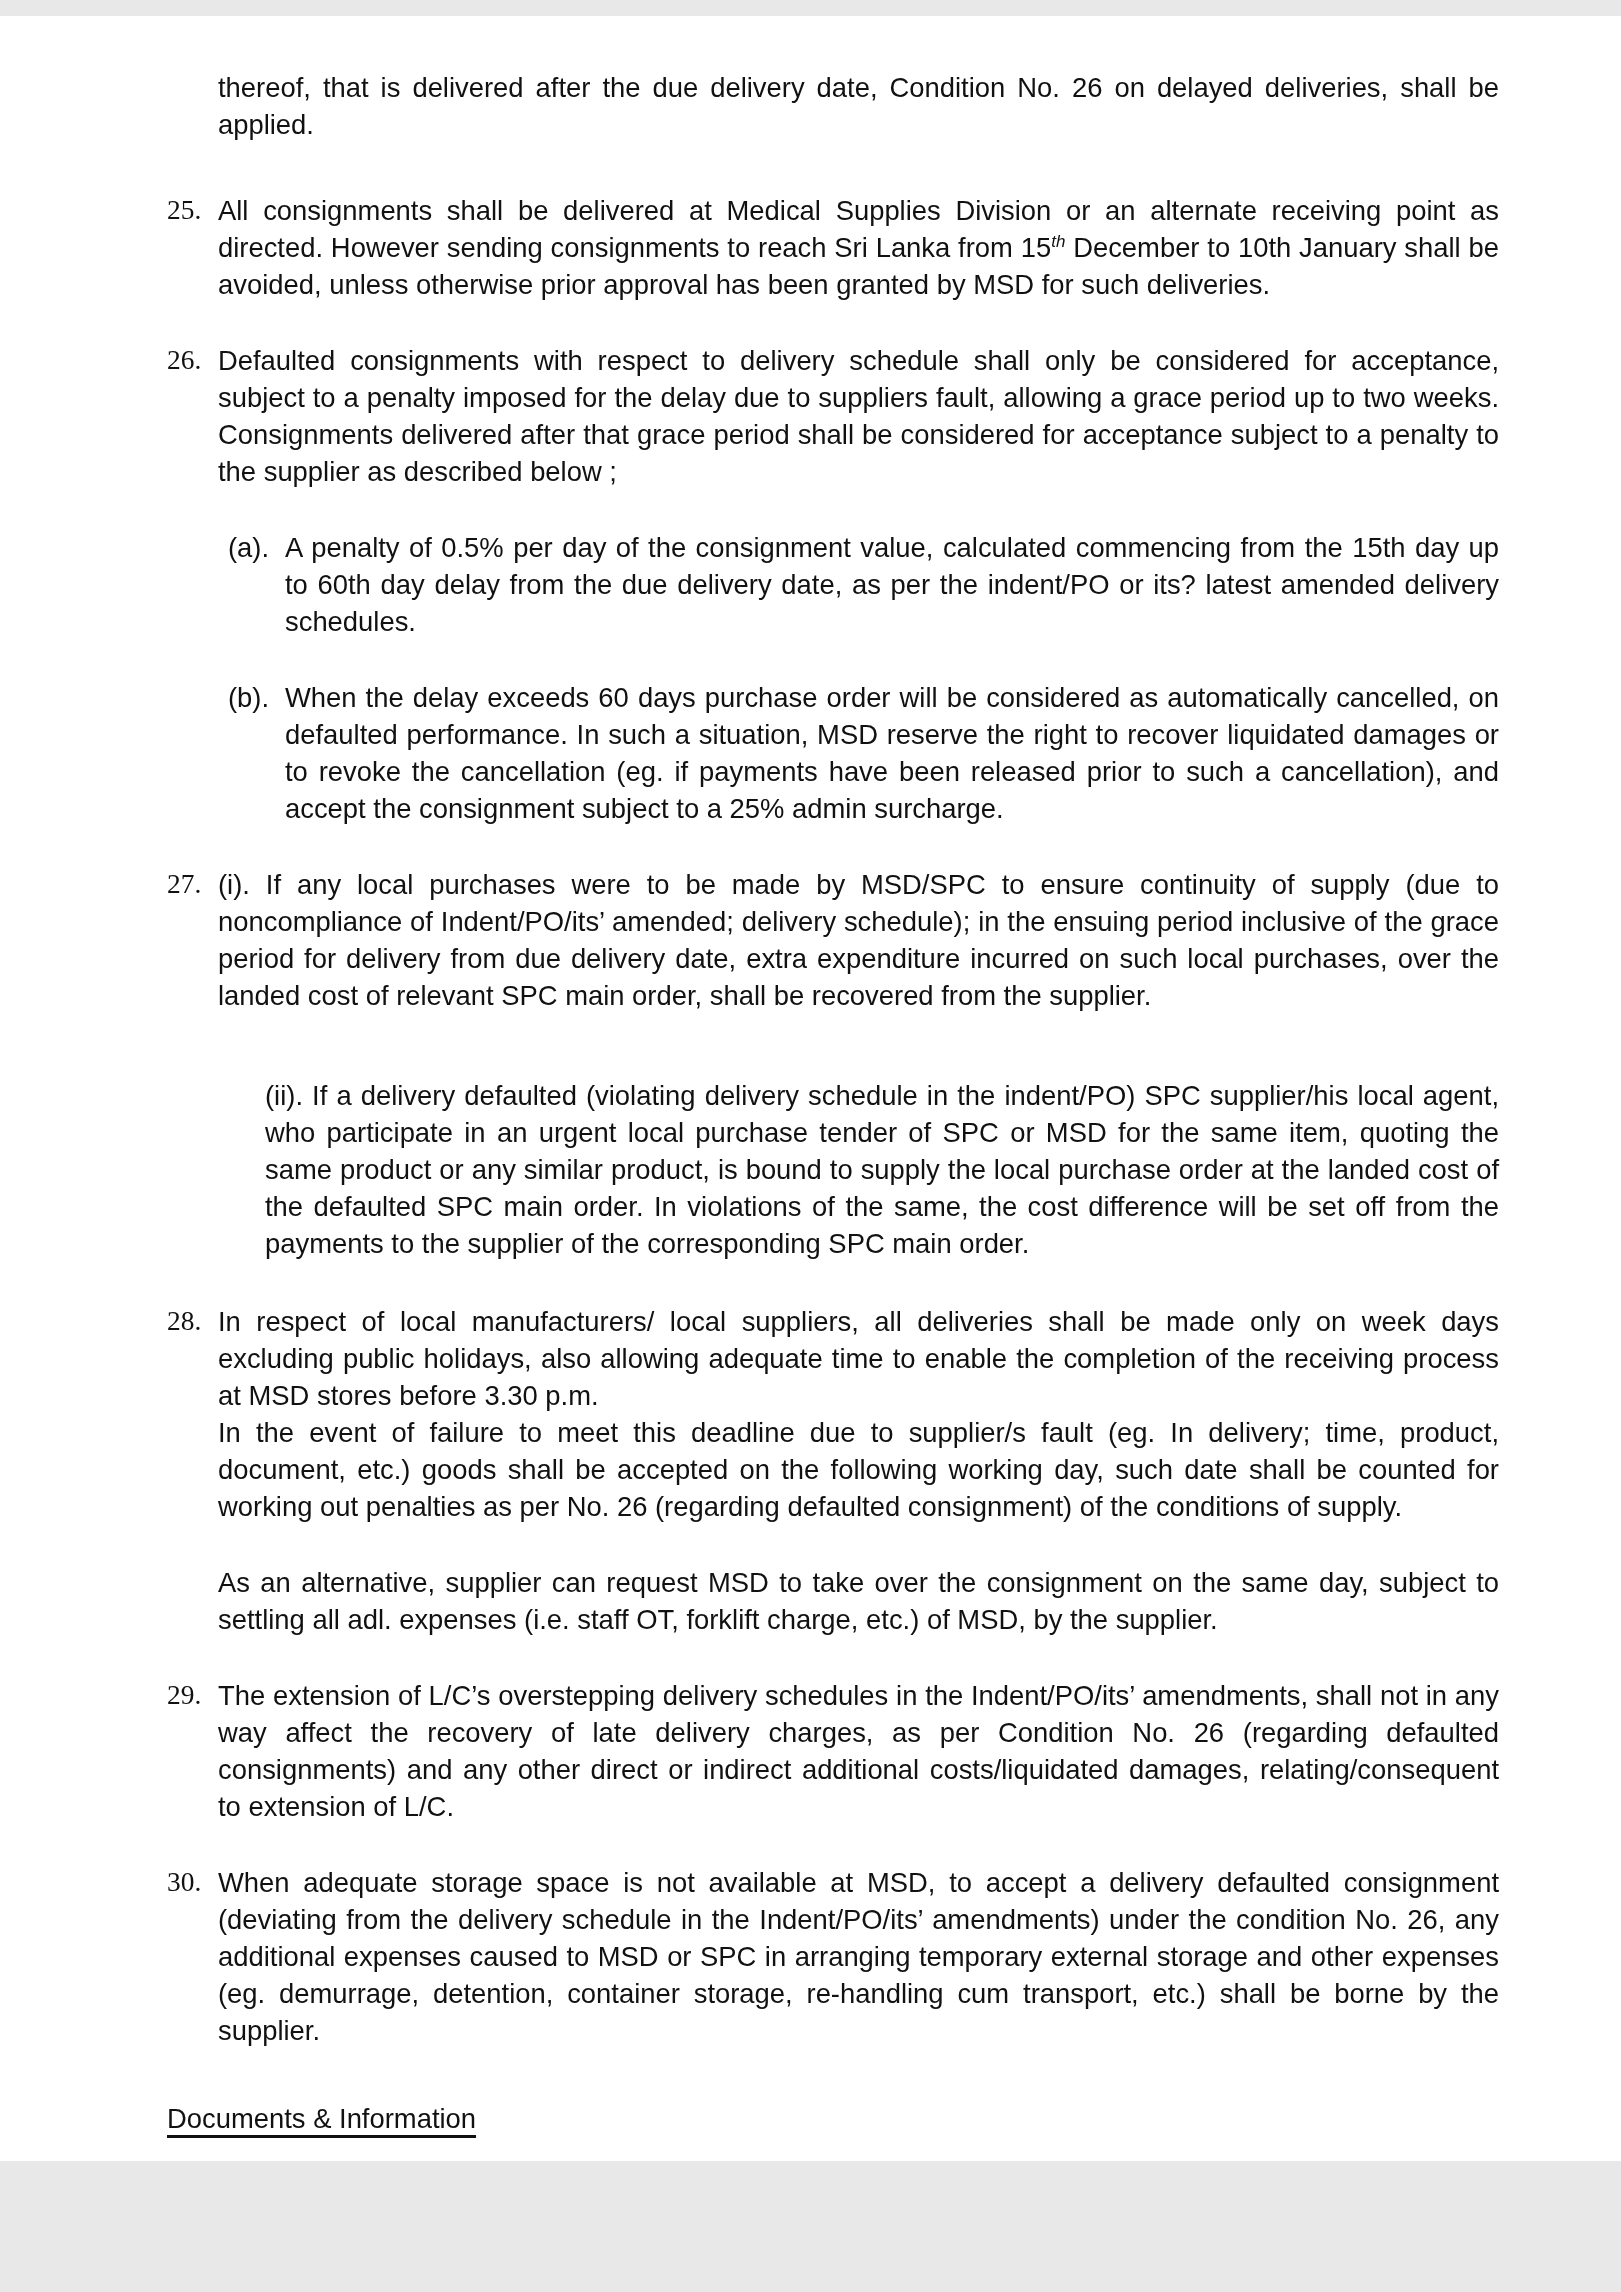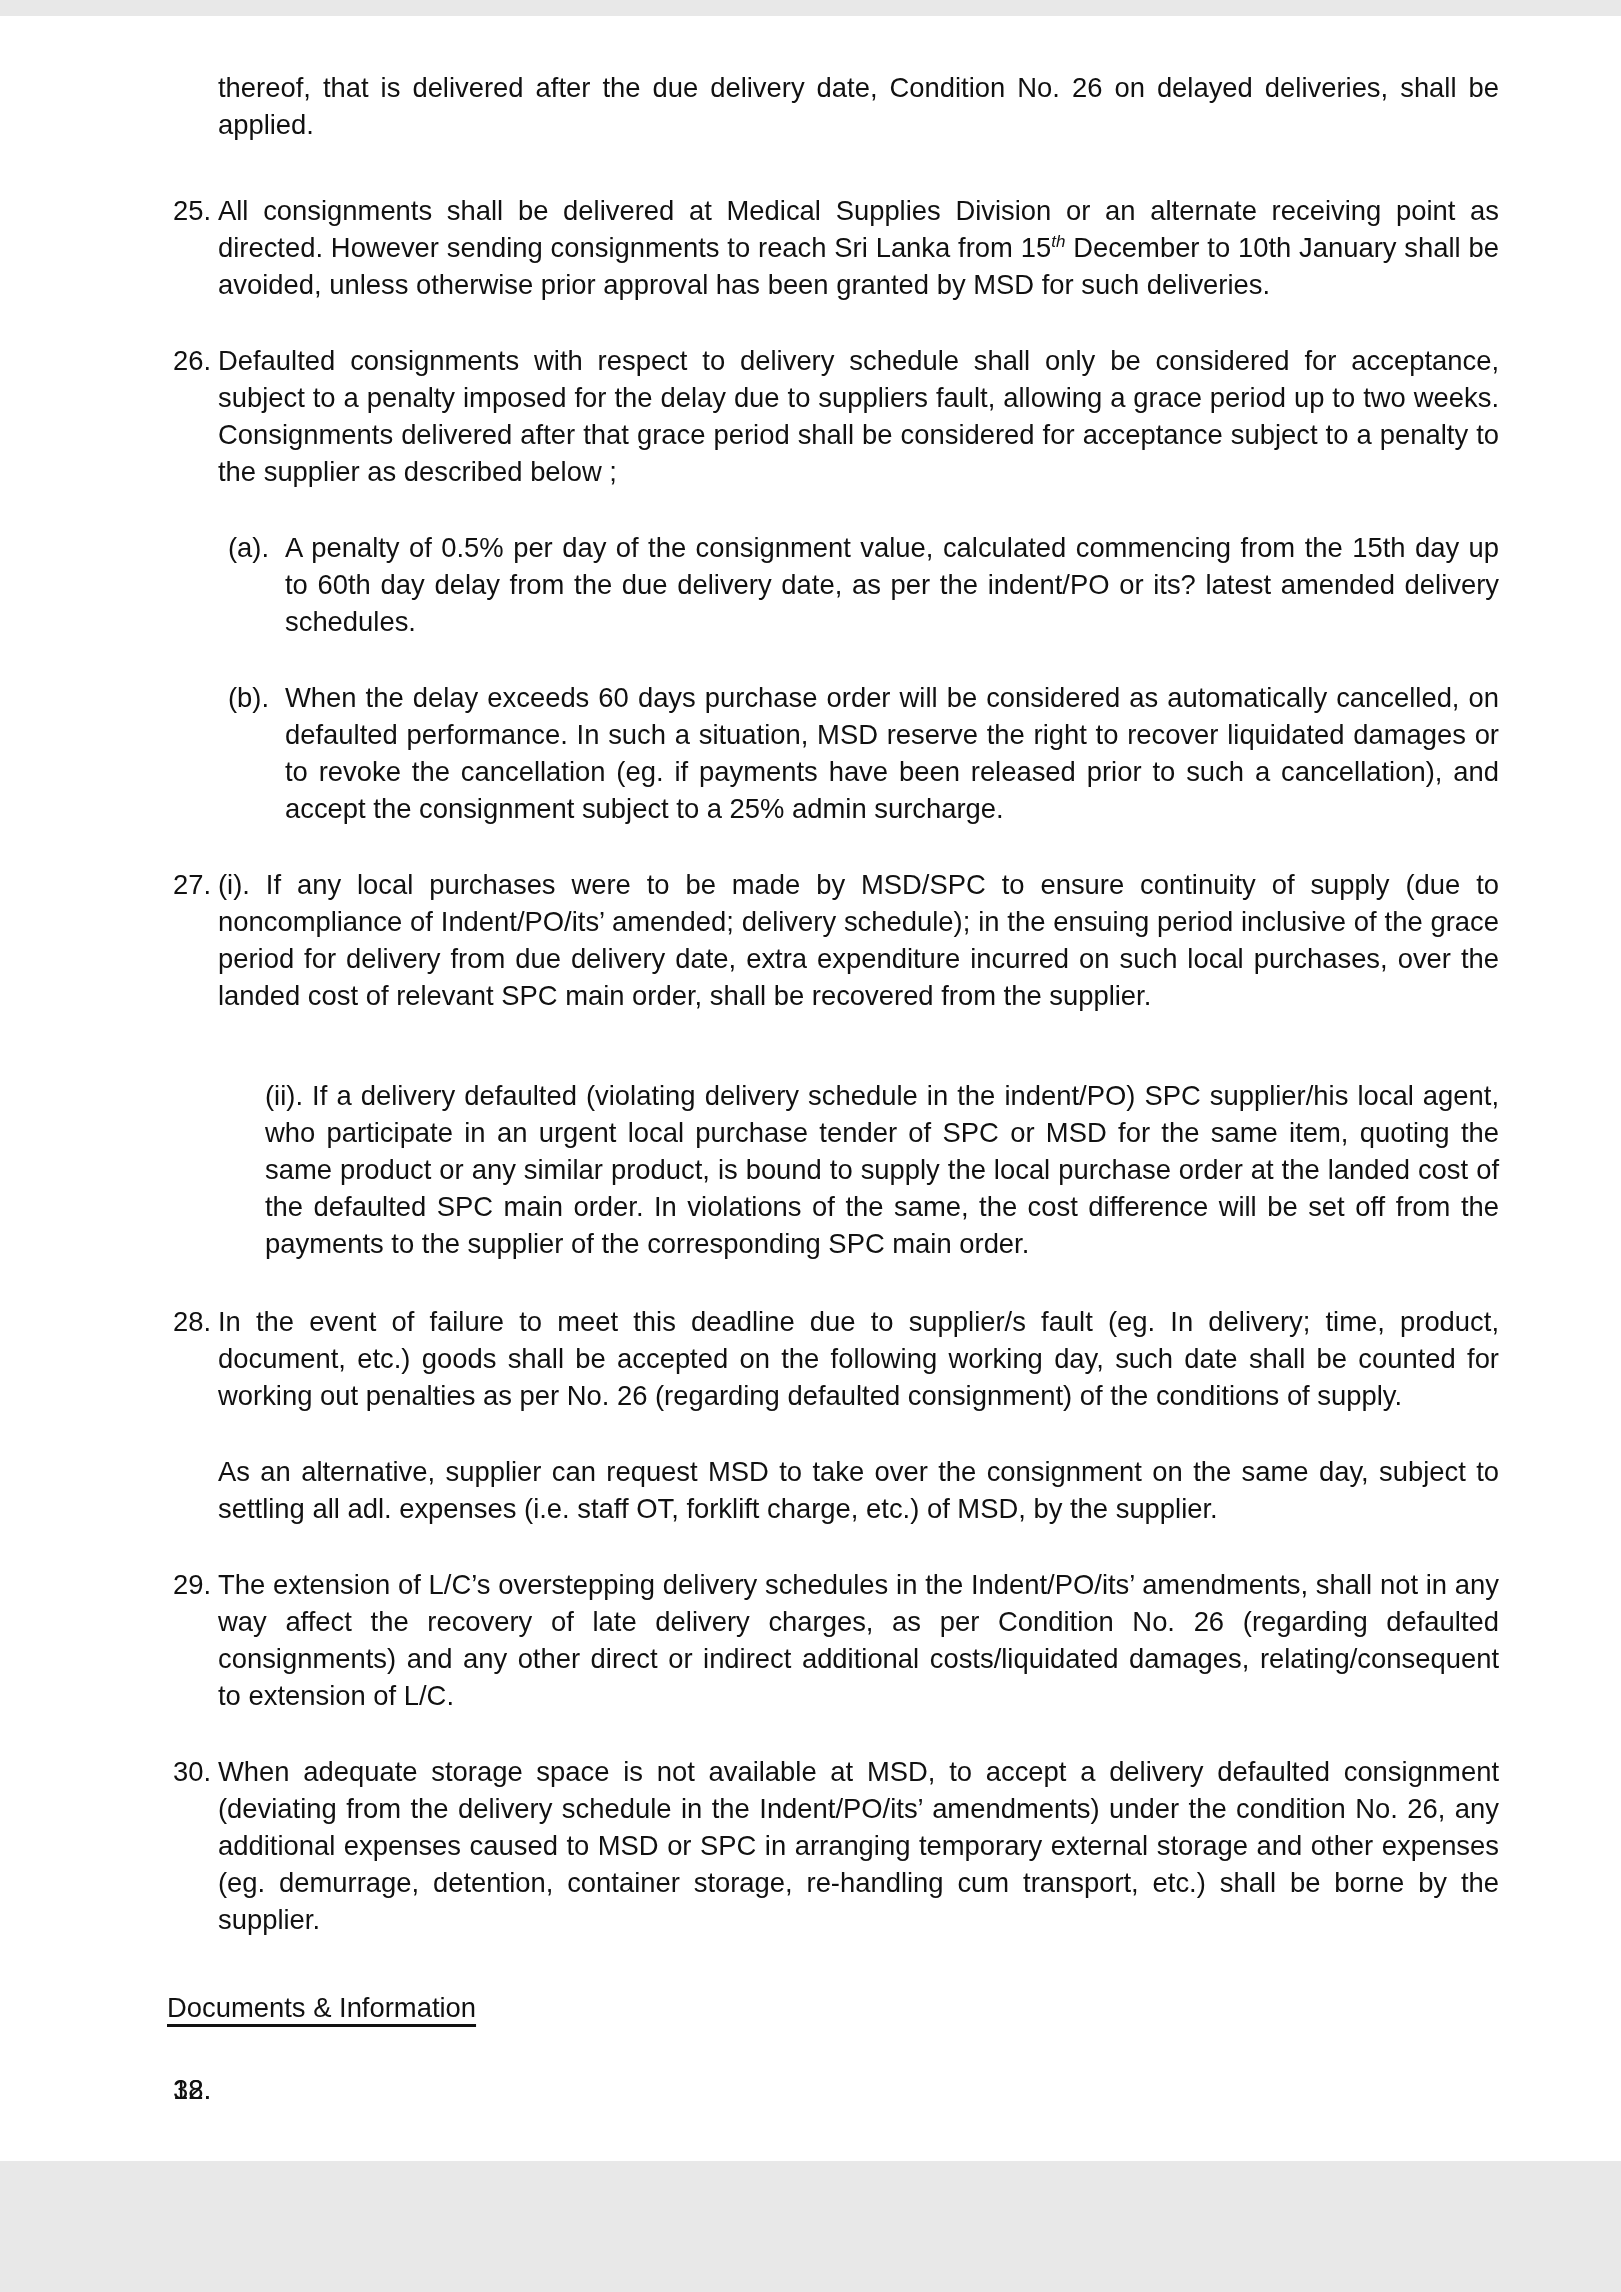--- a/index.html
+++ b/index.html
@@ -26,23 +26,24 @@
     margin-bottom:49px;
   }
   .item{
     position:relative;
     padding-left:51px;
     text-align:justify;
     margin:0 0 39px 0;
   }
   .item .num{
     position:absolute;
-    left:6px;
+    left:0;
     top:0;
     white-space:nowrap;
+    font-family:Liberation Serif, serif;
   }
   .sub-item{
     position:relative;
     margin-left:61px;
     padding-left:57px;
     text-align:justify;
     margin-bottom:39px;
   }
   .sub-item .sublabel{
     position:absolute;
@@ -107,20 +108,21 @@
 
   <div class="item">
     <span class="num">27.</span>
     <span>(i). If any local purchases were to be made by MSD/SPC to ensure continuity of supply (due to noncompliance of Indent/PO/its’ amended; delivery schedule); in the ensuing period inclusive of the grace period for delivery from due delivery date, extra expenditure incurred on such local purchases, over the landed cost of relevant SPC main order, shall be recovered from the supplier.</span>
   </div>
 
   <div class="block-ii">(ii). If a delivery defaulted (violating delivery schedule in the indent/PO) SPC supplier/his local agent, who participate in an urgent local purchase tender of SPC or MSD for the same item, quoting the same product or any similar product, is bound to supply the local purchase order at the landed cost of the defaulted SPC main order. In violations of the same, the cost difference will be set off from the payments to the supplier of the corresponding SPC main order.</div>
 
   <div class="item">
     <span class="num">28.</span>
+    <div class="inner-para">In respect of local manufacturers/ local suppliers, all deliveries shall be made only on week days excluding public holidays, also allowing adequate time to enable the completion of the receiving process at MSD stores before 3.30 p.m.</div>
     <div class="inner-para">In the event of failure to meet this deadline due to supplier/s fault (eg. In delivery; time, product, document, etc.) goods shall be accepted on the following working day, such date shall be counted for working out penalties as per No. 26 (regarding defaulted consignment) of the conditions of supply.</div>
   </div>
 
   <div class="cont-para">As an alternative, supplier can request MSD to take over the consignment on the same day, subject to settling all adl. expenses (i.e. staff OT, forklift charge, etc.) of MSD, by the supplier.</div>
 
   <div class="item">
     <span class="num">29.</span>
     <span>The extension of L/C’s overstepping delivery schedules in the Indent/PO/its’ amendments, shall not in any way affect the recovery of late delivery charges, as per Condition No. 26 (regarding defaulted consignments) and any other direct or indirect additional costs/liquidated damages, relating/consequent to extension of L/C.</span>
   </div>
 

